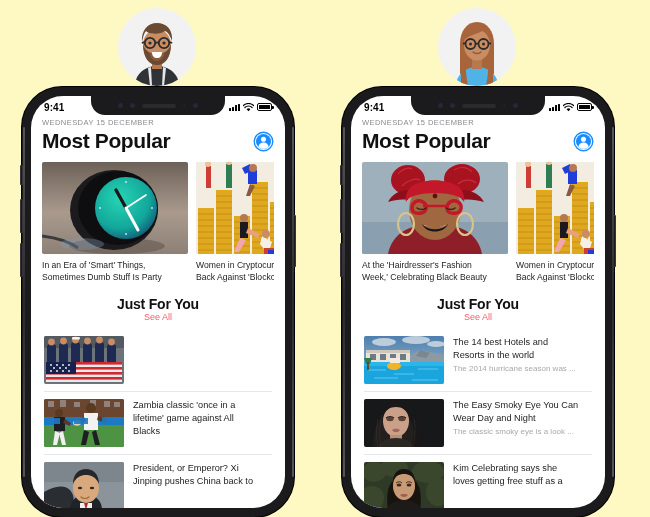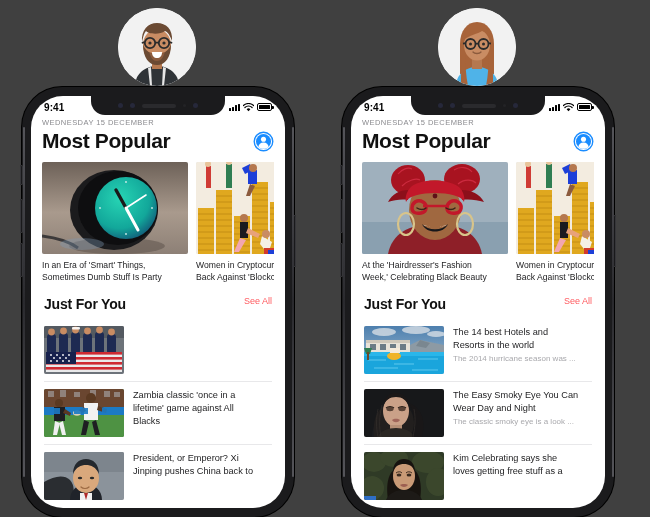--- a/index.html
+++ b/index.html
@@ -9,21 +9,21 @@
     height: 517px;
     overflow: hidden;
     background: #ffffff;
     font-family: "Liberation Sans", sans-serif;
   }
 
   .stage {
     position: relative;
     width: 650px;
     height: 517px;
-    background: #404040;
+    background: #fef9c3;
     padding-left: 16px;
   }
 
   
   .avatar {
     position: absolute;
     width: 78px;
     height: 78px;
     border-radius: 50%;
     background: #f2f2f2;
@@ -175,24 +175,25 @@
     font-size: 8.6px;
     line-height: 1.35;
     color: #1d1d1f;
     white-space: nowrap;
   }
   .hero-title span { display: block; }
 
   
   .section-row {
     display: flex;
-    align-items: flex-start;
+    align-items: center;
     justify-content: space-between;
     margin-top: 13px;
     padding: 0 2px;
+    flex-direction: column;
   }
   .section-title {
     font-size: 14px;
     font-weight: bold;
     color: #111;
     letter-spacing: -0.2px;
   }
   .see-all {
     font-size: 9px;
     color: #ff5a5f;

